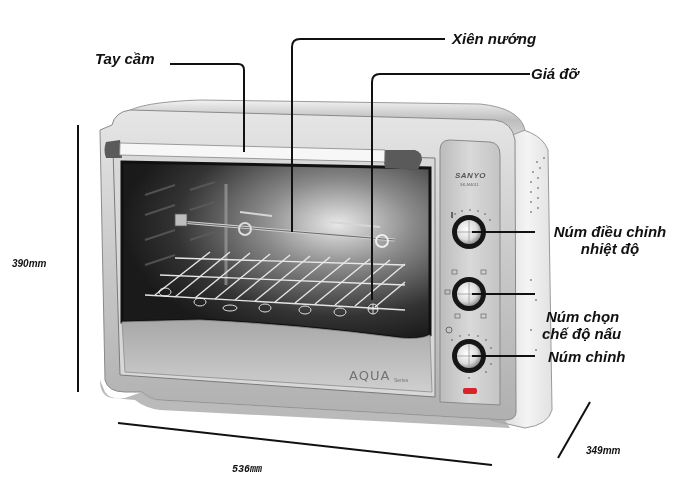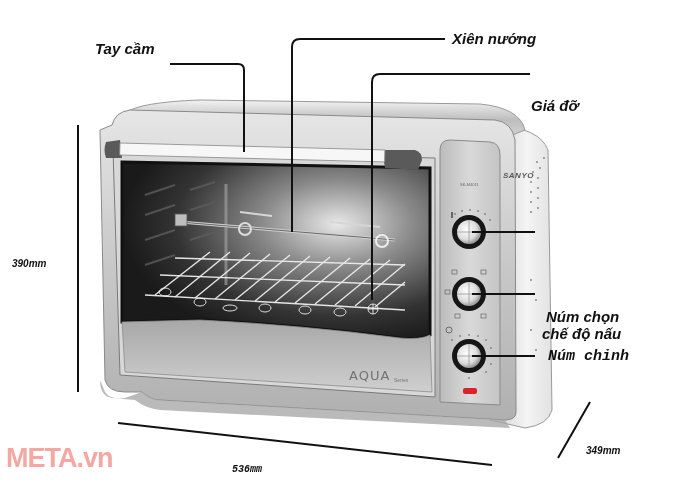--- a/index.html
+++ b/index.html
@@ -214,35 +214,38 @@
       <line x1="472" y1="356" x2="535" y2="356"></line>
     </g>
 
     <g stroke="#111" stroke-width="2">
       <line x1="78" y1="125" x2="78" y2="392"></line>
       <line x1="118" y1="423" x2="492" y2="465"></line>
       <line x1="590" y1="402" x2="558" y2="458"></line>
     </g>
   </svg>
 
-  <div class="brand" style="left:455px; top:171px;margin-left:48px;">SANYO</div>
+  <div class="brand" style="left:455px; top:171px;">SANYO</div>
   <div class="brand-model" style="left:460px; top:182px;">SK-M4011</div>
   <div class="aqua" style="left:349px; top:368px;">AQUA</div>
   <div class="aqua-series" style="left:394px; top:377px;">Series</div>
 
-  <div class="label" style="left:95px; top:40px;">Tay cầm</div>
+  <div class="label" style="left:95px; top:50px;">Tay cầm</div>
   <div class="label" style="left:452px; top:30px;">Xiên nướng</div>
-  <div class="label" style="left:531px; top:65px;margin-top:32px;">Giá đỡ</div>
-
+  <div class="label" style="left:531px; top:65px;">Giá đỡ</div>
+
+  <div class="label center" style="left:540px; top:223px; width:140px;">
+    <div>Núm điều chỉnh</div>
+    <div>nhiệt độ</div>
+  </div>
   <div class="label" style="left:542px; top:285px;margin-top:23px;">
     <div style="padding-left:2px;">Núm chọn</div>
     <div>chế độ nấu</div>
   </div>
   <div class="label" style="left:528px; top:348px;">
-    <div style="padding-left:20px;font-family:Liberation Mono, monospace;">Núm chỉnh</div>
+    <div style="padding-left:20px;">Núm chỉnh</div>
   </div>
 
   <div class="dim" style="left:12px; top:258px;">390mm</div>
   <div class="dim" style="left:232px; top:464px;font-family:Liberation Mono, monospace;">536mm</div>
   <div class="dim" style="left:586px; top:425px;margin-top:20px;">349mm</div>
 
-  <div class="watermark">META.vn</div>
 </div>
 
 </body></html>

